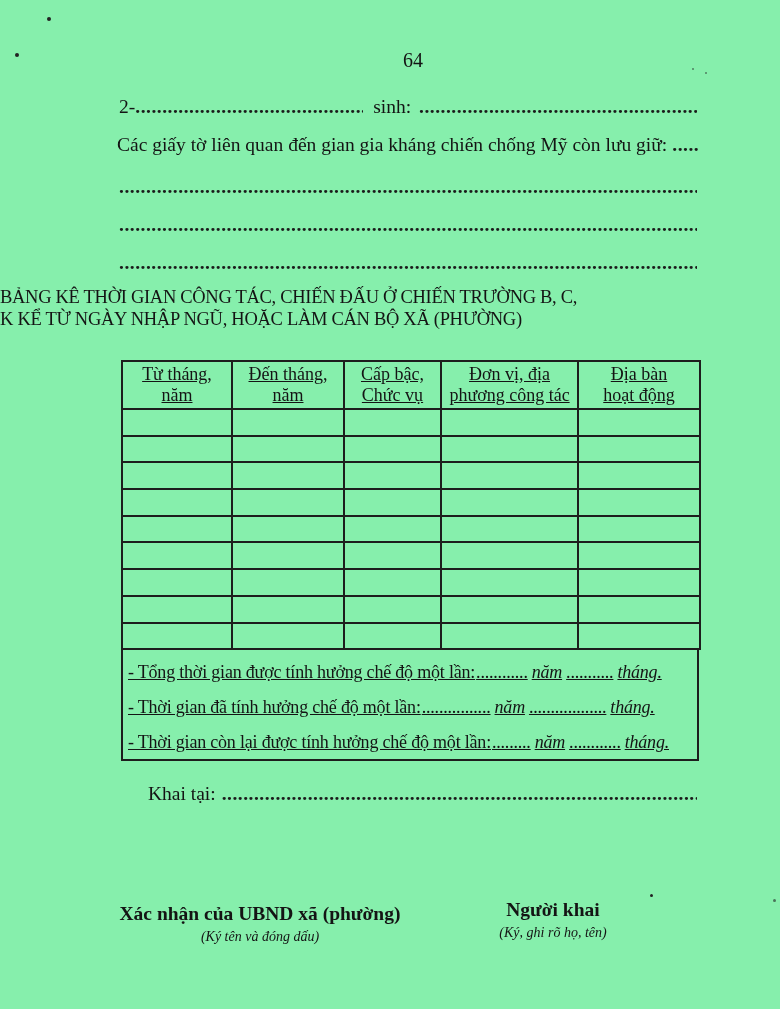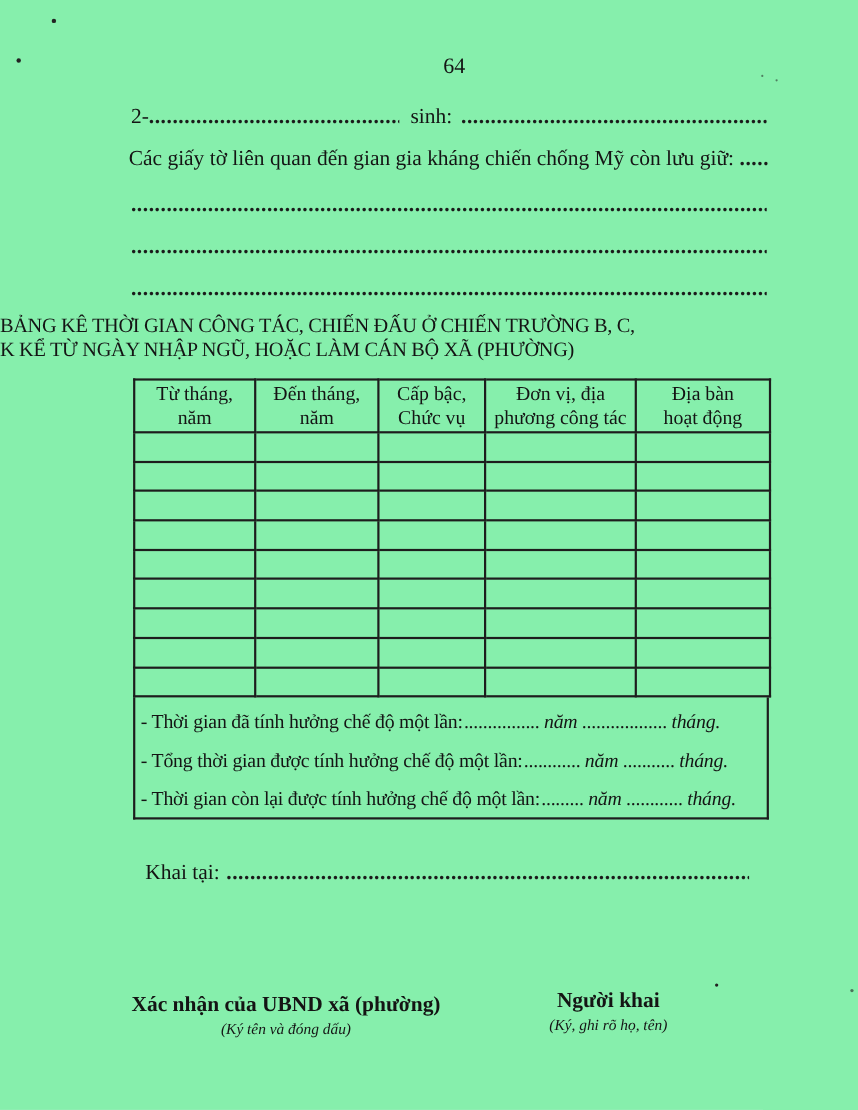--- a/index.html
+++ b/index.html
@@ -26,37 +26,37 @@
   .docs-line{left:117px;top:134px;width:581px;}
   .docs-line .leader{margin-left:5px;}
   .dotline{left:119px;width:578px;height:22px;font-size:19.5px;line-height:22px;}
   .dl1{top:176px;} .dl2{top:214px;} .dl3{top:252px;}
 
   
   .heading{top:286px;left:0;width:780px;text-align:left;
     font-size:18.5px;line-height:22px;letter-spacing:-.3px;font-weight:normal;}
 
   
-  .tablewrap{top:344px;left:121px;width:578px;}
+  .tablewrap{top:360px;left:121px;width:578px;text-decoration:underline;}
   table.service{border-collapse:collapse;table-layout:fixed;width:578px;}
   table.service th,table.service td{border:2px solid #1d1d1d;padding:0 2px;}
   table.service th{height:46px;font-weight:normal;font-size:18px;line-height:21px;
     text-align:center;vertical-align:middle;}
   table.service td{height:24.7px;}
   .summary-box{
     width:578px;height:111px;box-sizing:border-box;
     border-left:2px solid #1d1d1d;border-right:2px solid #1d1d1d;border-bottom:2px solid #1d1d1d;
     padding:5px 2px 0 5px;
   }
   .summary-line{font-size:18px;line-height:35px;white-space:nowrap;overflow:hidden;letter-spacing:-.2px;}
   .sum-unit{font-style:italic;margin:0 3px;}
   .sum-dots{margin:0 1px;}
 
   
-  .khai-line{left:132px;top:783px;width:549px;}
+  .khai-line{left:148px;top:783px;width:549px;}
   .khai-line .leader{margin-left:6px;}
   .declaration{left:110px;top:810px;width:593px;font-size:19.5px;line-height:27px;}
   .decl-l1{text-align:justify;text-align-last:justify;text-indent:38px;}
 
   
   .sig{text-align:center;}
   .sig-left{left:112px;top:902px;width:296px;}
   .sig-right{left:415px;top:898px;width:276px;}
   .sig-title{font-weight:bold;font-size:19.5px;line-height:23px;}
   .sig-sub{font-style:italic;font-size:14px;line-height:22px;margin-top:1px;}
@@ -200,24 +200,24 @@
             <td></td>
             <td></td>
             <td></td>
             <td></td>
           </tr>
         </tbody>
     </table>
 
     <div class="summary-box">
       <div class="summary-line">
-        <span>- Thời gian đã tính hưởng chế độ một lần:</span><span class="sum-dots">................</span><span class="sum-unit">năm</span><span class="sum-dots">..................</span><span class="sum-unit">tháng.</span>
+        <span>- Tổng thời gian được tính hưởng chế độ một lần:</span><span class="sum-dots">............</span><span class="sum-unit">năm</span><span class="sum-dots">...........</span><span class="sum-unit">tháng.</span>
       </div>
       <div class="summary-line">
-        <span>- Tổng thời gian được tính hưởng chế độ một lần:</span><span class="sum-dots">............</span><span class="sum-unit">năm</span><span class="sum-dots">...........</span><span class="sum-unit">tháng.</span>
+        <span>- Thời gian đã tính hưởng chế độ một lần:</span><span class="sum-dots">................</span><span class="sum-unit">năm</span><span class="sum-dots">..................</span><span class="sum-unit">tháng.</span>
       </div>
       <div class="summary-line">
         <span>- Thời gian còn lại được tính hưởng chế độ một lần:</span><span class="sum-dots">.........</span><span class="sum-unit">năm</span><span class="sum-dots">............</span><span class="sum-unit">tháng.</span>
       </div>
     </div>
   </div>
 
   <div class="abs flexline khai-line">
     <span class="lbl">Khai tại:</span>
     <span class="leader grow1">........................................................................................................................................................................................................................................................................................................................................................</span>

